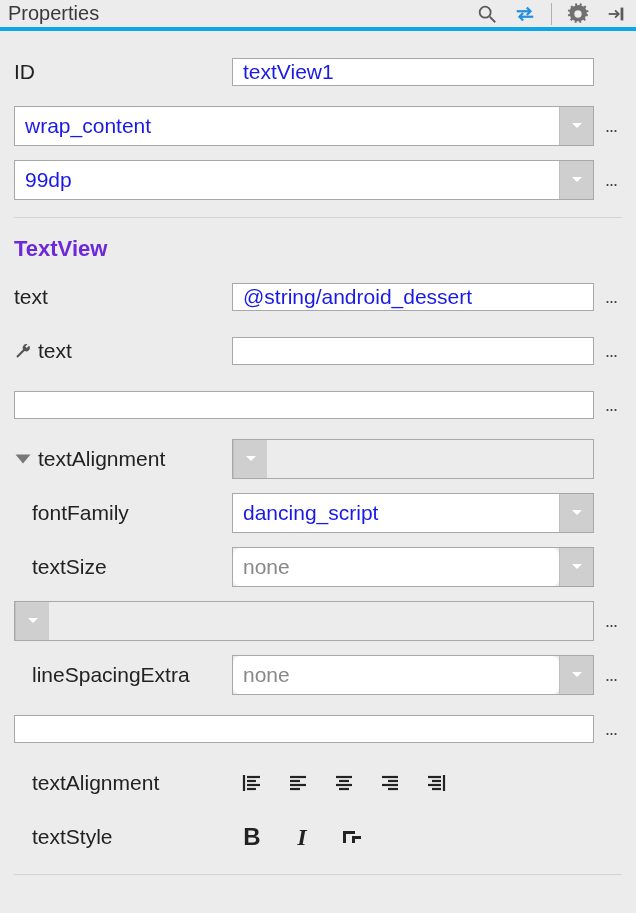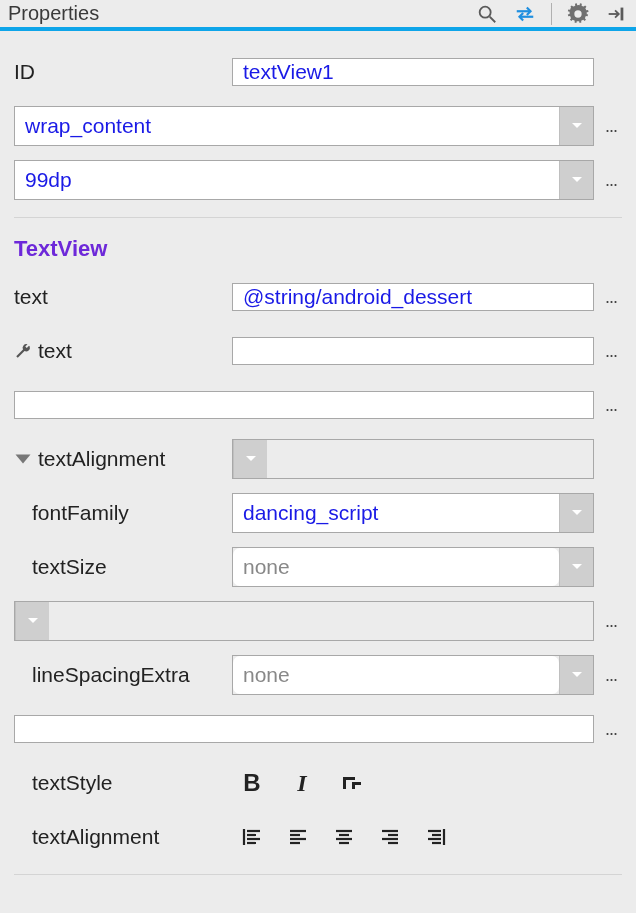--- a/index.html
+++ b/index.html
@@ -320,33 +320,20 @@
   </div>
 
   <div class="row">
     <div class="field-wrap">
       <input class="textfield black" value="" style="">
       <span class="ellipsis">...</span>
     </div>
   </div>
 
   <div class="row">
-    <div class="label indent">textStyle</div>
-    <div class="toggle-row">
-      <span class="toggle-btn" style="font-weight:900; font-size:24px;">B</span>
-      <span class="toggle-btn" style="font-style:italic; font-weight:900; font-size:24px; font-family:Georgia,serif;">I</span>
-      <span class="toggle-btn">
-        <svg viewBox="0 0 24 24" fill="currentColor">
-            <path d="M3 18V6h12v3H6v9H3zm9 0v-7h9v3h-6v4h-3z"></path>
-          </svg>
-      </span>
-    </div>
-  </div>
-
-  <div class="row">
     <div class="label indent">textAlignment</div>
     <div class="align-row">
       <span class="toggle-btn">
         <svg viewBox="0 0 24 24" stroke="currentColor" stroke-width="2.2" fill="none">
             <line x1="4" y1="4" x2="4" y2="20"></line>
             <line x1="7" y1="6" x2="20" y2="6"></line>
             <line x1="7" y1="10" x2="16" y2="10"></line>
             <line x1="7" y1="14" x2="20" y2="14"></line>
             <line x1="7" y1="18" x2="16" y2="18"></line>
           </svg>
@@ -380,15 +367,28 @@
             <line x1="20" y1="4" x2="20" y2="20"></line>
             <line x1="4" y1="6" x2="17" y2="6"></line>
             <line x1="8" y1="10" x2="17" y2="10"></line>
             <line x1="4" y1="14" x2="17" y2="14"></line>
             <line x1="8" y1="18" x2="17" y2="18"></line>
           </svg>
       </span>
     </div>
   </div>
 
+  <div class="row">
+    <div class="label indent">textStyle</div>
+    <div class="toggle-row">
+      <span class="toggle-btn" style="font-weight:900; font-size:24px;">B</span>
+      <span class="toggle-btn" style="font-style:italic; font-weight:900; font-size:24px; font-family:Georgia,serif;">I</span>
+      <span class="toggle-btn">
+        <svg viewBox="0 0 24 24" fill="currentColor">
+            <path d="M3 18V6h12v3H6v9H3zm9 0v-7h9v3h-6v4h-3z"></path>
+          </svg>
+      </span>
+    </div>
+  </div>
+
   <hr class="hr">
 
 </div>
 
 </body></html>

